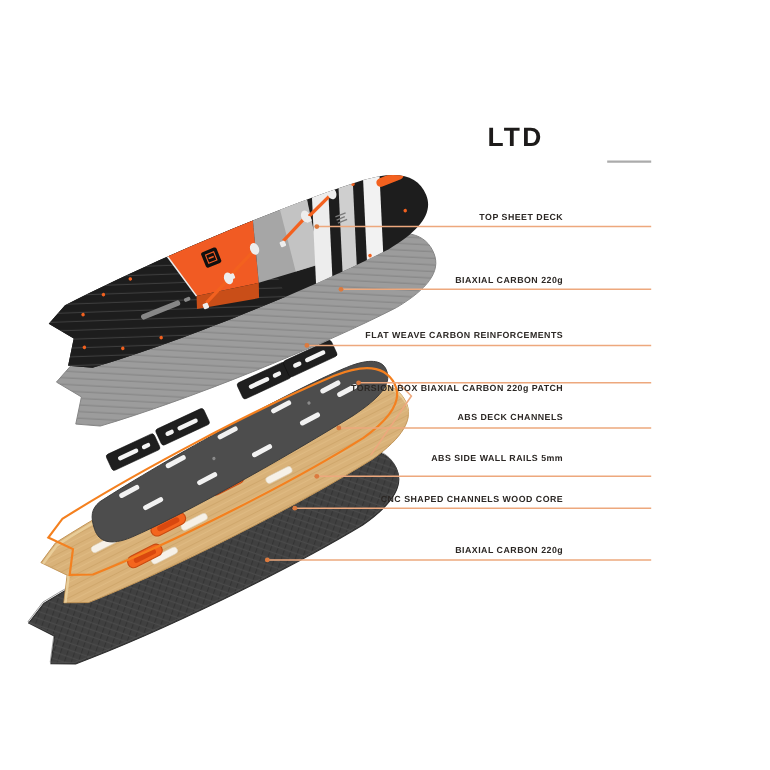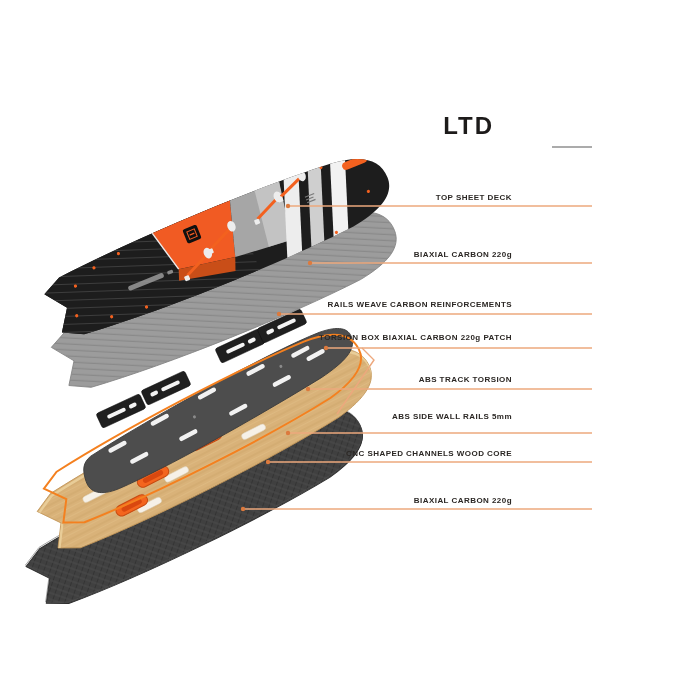--- a/index.html
+++ b/index.html
@@ -232,20 +232,20 @@
         <circle cx="243" cy="509" r="2.2"></circle>
   </g>
 
   <line x1="552" y1="147" x2="700" y2="147" stroke="#ababab" stroke-width="2"></line>
 </svg>
 
 <div class="title">LTD</div>
 
 <div class="callout" style="top:193px">TOP SHEET DECK</div>
 <div class="callout" style="top:250px">BIAXIAL CARBON 220g</div>
-<div class="callout" style="top:300px">RAILS WEAVE CARBON REINFORCEMENTS</div>
-<div class="callout" style="top:333px">TORSION BOX BIAXIAL CARBON 220g PATCH</div>
-<div class="callout" style="top:375px">ABS TRACK TORSION</div>
+<div class="callout" style="top:300px">FLAT WEAVE CARBON REINFORCEMENTS</div>
+<div class="callout" style="top:348px">TORSION BOX BIAXIAL CARBON 220g PATCH</div>
+<div class="callout" style="top:375px">ABS DECK CHANNELS</div>
 <div class="callout" style="top:412px">ABS SIDE WALL RAILS 5mm</div>
 <div class="callout" style="top:449px">CNC SHAPED CHANNELS WOOD CORE</div>
 <div class="callout" style="top:496px">BIAXIAL CARBON 220g</div>
 
 </div>
 
 </body></html>

